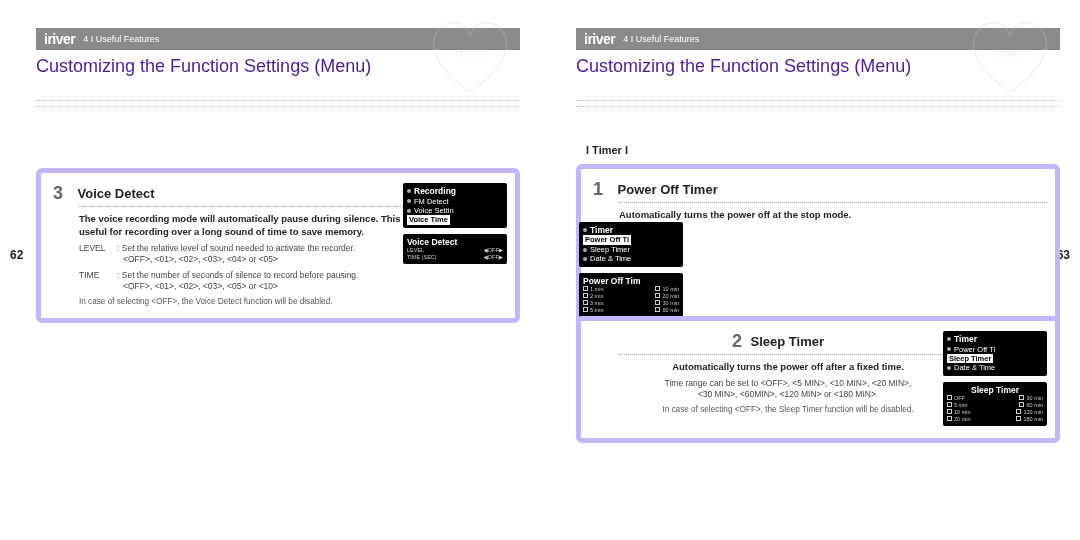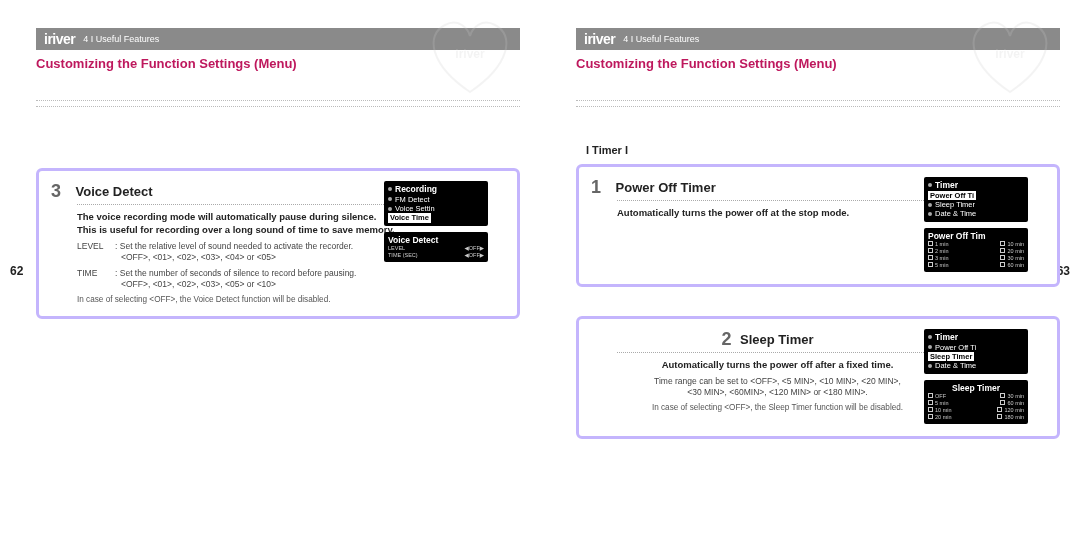--- a/index.html
+++ b/index.html
@@ -51,59 +51,58 @@
     width: 100px;
     height: 90px;
     opacity: 0.22;
     pointer-events: none;
   }
   .heart-logo svg { width: 100%; height: 100%; }
   .page-title {
     position: absolute;
     top: 56px;
     left: 36px;
-    font-size: 13px;
-    font-weight: bold;
-    color: #be185d;
+    font-size: 18px;
+    font-weight: normal;
+    color: #4c1d95;
   }
   .hr-dash {
     position: absolute;
     left: 36px;
     right: 20px;
     border-bottom: 1px dotted #bbb;
   }
   .hr1 { top: 100px; }
   .hr2 { top: 106px; }
   .pagenum {
     position: absolute;
     top: 248px;
     font-size: 12px;
     font-weight: bold;
     color: #222;
-    margin-top: 16px;
   }
   .pagenum-left { left: 10px; }
   .pagenum-right { right: 10px; }
   .section-label {
     position: absolute;
     left: 46px;
     font-size: 11px;
     font-weight: bold;
     color: #222;
   }
   .card {
     position: absolute;
     left: 36px;
     right: 20px;
-    border: 3px solid #c4b5fd;
+    border: 5px solid #c4b5fd;
     border-radius: 6px;
     background: #fff;
     font-size: 9px;
     color: #333;
-    padding: 10px 29px 12px 12px;
+    padding: 10px 8px 12px 12px;
     display: flex;
   }
   .card-left {
     flex: 1;
   }
   .card-right {
     width: 90px;
     display: flex;
     flex-direction: column;
     gap: 6px;
@@ -275,21 +274,21 @@
           <text x="50" y="48" text-anchor="middle" font-size="12" fill="#ccc" font-weight="bold">iriver</text>
         </svg>
     </div>
     <div class="page-title">Customizing the Function Settings (Menu)</div>
     <div class="hr-dash hr1"></div>
     <div class="hr-dash hr2"></div>
     <div class="pagenum pagenum-right">63</div>
 
     <div class="section-label" style="top:144px;">I Timer I</div>
 
-    <div class="card" style="top:164px; min-height:108px;">
+    <div class="card" style="top:164px; min-height:108px;flex-direction:column;">
       <div class="card-left">
         <div>
           <span class="step-num">1</span>
           <span class="step-title">Power Off Timer</span>
         </div>
         <div class="dotline"></div>
         <div class="body">Automatically turns the power off at the stop mode.</div>
       </div>
       <div class="card-right">
         <div class="lcd">

